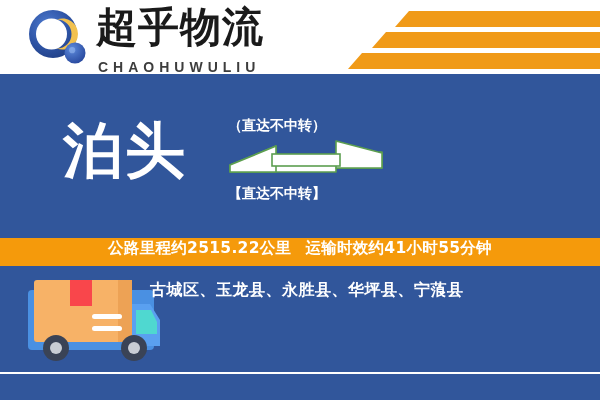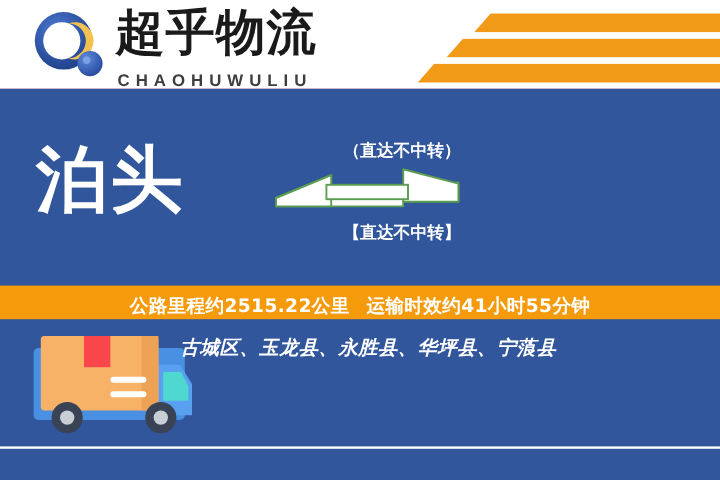--- a/index.html
+++ b/index.html
@@ -1,18 +1,18 @@
 <!DOCTYPE html>
 <html><head>
 <meta charset="utf-8">
 <style>
   html,body{margin:0;padding:0;}
   body{width:600px;height:400px;overflow:hidden;background:#ffffff;
        font-family:"Liberation Sans","DejaVu Sans",sans-serif;}
-  .banner{position:relative;width:600px;height:400px;overflow:hidden;background:#be185d;}
+  .banner{position:relative;width:600px;height:400px;overflow:hidden;background:#404040;}
 
   
   .header{position:absolute;left:0;top:0;width:600px;height:74px;background:#ffffff;overflow:hidden;}
 
   .logo-mark{position:absolute;left:27px;top:9px;width:62px;height:58px;}
   .logo-mark svg{display:block;width:62px;height:58px;}
 
   .logo-word{position:absolute;left:96px;top:5px;width:180px;height:44px;
              font-family:"DejaVu Sans","Liberation Sans",sans-serif;
              font-size:41px;line-height:44px;font-weight:700;color:#1a1a1a;
@@ -31,44 +31,44 @@
     clip-path:polygon(14px 0,100% 0,100% 100%,0 100%);}
 
   
   .body-panel{position:absolute;left:0;top:74px;width:600px;height:326px;background:#31569B;}
 
   
   .route{position:absolute;left:0;top:33px;width:600px;height:110px;}
   .city{position:absolute;top:0;width:190px;height:86px;
         font-family:"DejaVu Sans","Liberation Sans",sans-serif;
         font-size:60px;line-height:86px;font-weight:700;color:#ffffff;
-        white-space:nowrap;letter-spacing:2px;}
+        text-align:center;white-space:nowrap;letter-spacing:2px;}
   .city.origin{left:30px;}
   .city.dest{left:378px;}
 
   .arrow-group{position:absolute;left:228px;top:0;width:156px;height:110px;}
-  .arrow-note{position:absolute;left:0;width:156px;text-align:right;
+  .arrow-note{position:absolute;left:0;width:156px;text-align:left;
               font-family:"DejaVu Sans","Liberation Sans",sans-serif;
               font-size:14px;font-weight:700;color:#ffffff;white-space:nowrap;}
   .arrow-note.top{top:10px;}
   .arrow-note.bottom{top:78px;}
   .arrow-svg{position:absolute;left:0;top:32px;width:156px;height:40px;}
   .arrow-svg svg{display:block;width:156px;height:40px;}
 
   
   .infobar{position:absolute;left:0;top:164px;width:600px;height:28px;background:#F59A0B;
-           display:flex;align-items:flex-end;justify-content:center;}
+           display:flex;align-items:flex-start;justify-content:center;}
   .infobar-text{font-family:"DejaVu Sans","Liberation Sans",sans-serif;
                 font-size:15.5px;font-weight:700;color:#ffffff;white-space:nowrap;
                 letter-spacing:0.3px;}
   .infobar-gap{display:inline-block;width:14px;}
 
   
   .districts{position:absolute;left:150px;top:202px;width:420px;height:28px;
-             display:flex;align-items:center;font-style:italic;}
+             display:flex;align-items:center;}
   .districts-text{font-family:"DejaVu Sans","Liberation Sans",sans-serif;
                   font-size:16px;font-weight:700;color:#ffffff;white-space:nowrap;
                   letter-spacing:0.5px;}
 
   
   .truck{position:absolute;left:18px;top:198px;width:150px;height:100px;}
   .truck svg{display:block;width:150px;height:100px;}
 
   
   .hairline{position:absolute;left:0;top:298px;width:600px;height:2px;background:#ffffff;}

